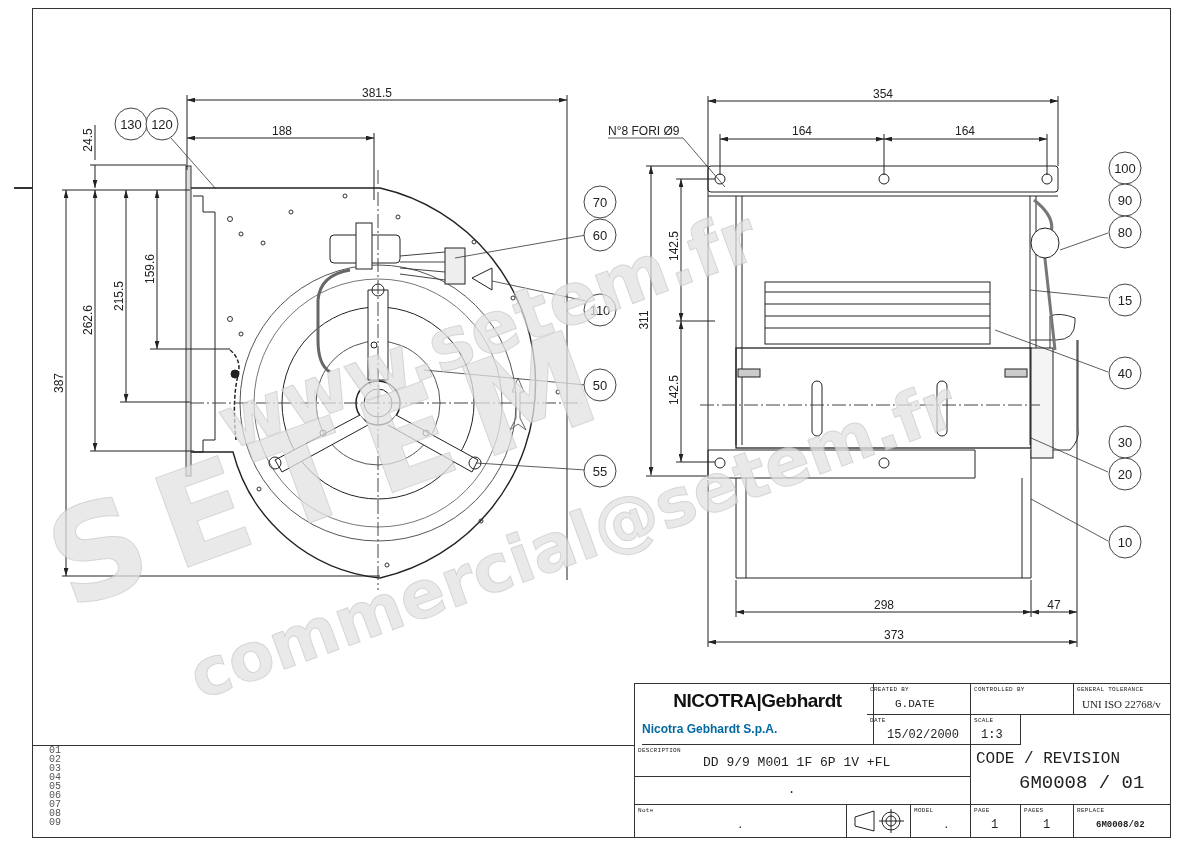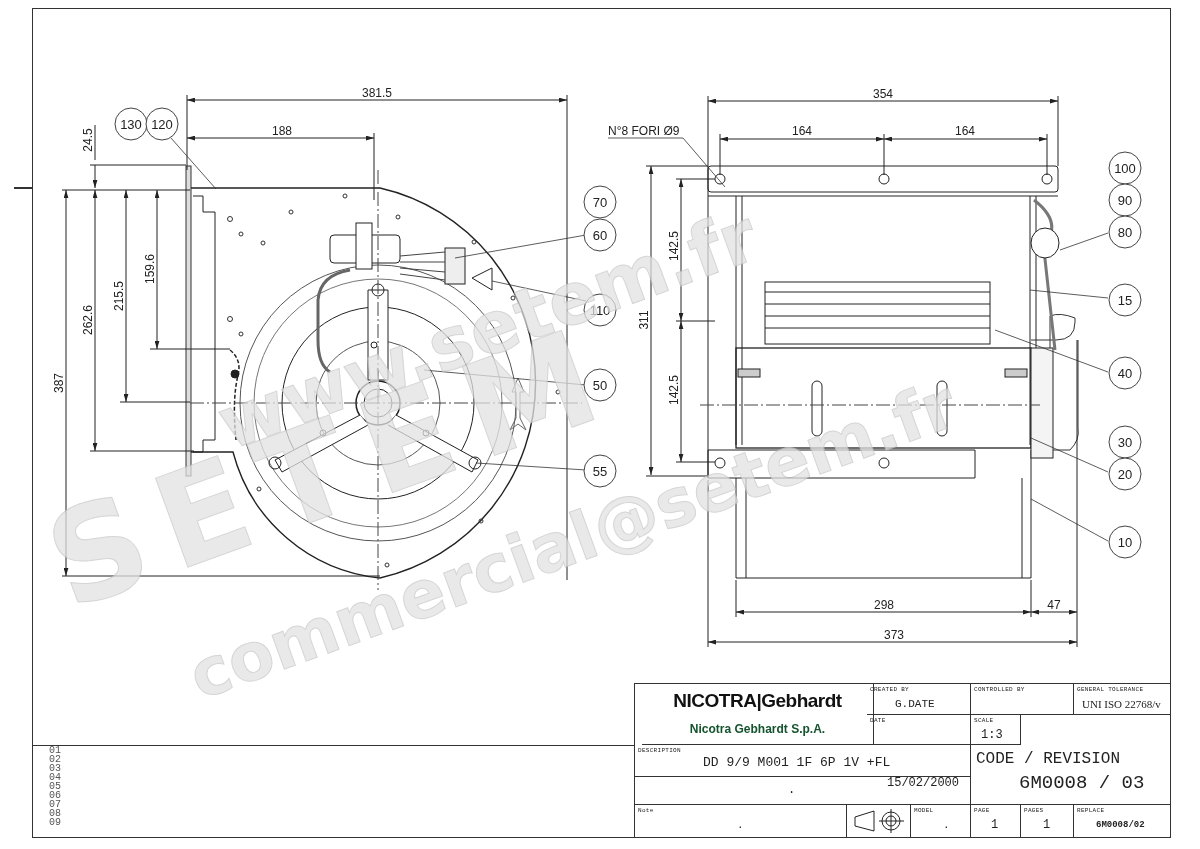--- a/index.html
+++ b/index.html
@@ -9,21 +9,21 @@
   svg.drawing{position:absolute;left:0;top:0;}
   .dim{font-family:"Liberation Sans",sans-serif;font-size:12px;fill:#222;}
   .balloon text{font-family:"Liberation Sans",sans-serif;font-size:13px;fill:#222;text-anchor:middle;dominant-baseline:central;}
   .wm{font-family:"DejaVu Sans",sans-serif;font-weight:bold;fill:#e2e2e2;stroke:#c8c8c8;stroke-width:1;opacity:.75;}
   
   .tb{position:absolute;left:634px;top:683px;width:537px;height:155px;border:1.5px solid #333;box-sizing:border-box;font-family:"Liberation Mono",monospace;}
   .cell{position:absolute;border-right:1px solid #333;border-bottom:1px solid #333;box-sizing:border-box;}
   .lbl{position:absolute;left:3px;top:2px;font-size:6px;letter-spacing:.3px;font-family:"Liberation Mono",monospace;}
   .val{position:absolute;font-family:"Liberation Mono",monospace;}
   .logo{position:absolute;left:0;top:6px;width:100%;text-align:center;font-family:"Liberation Sans",sans-serif;font-weight:bold;font-size:19px;letter-spacing:-.5px;color:#111;}
-  .company{position:absolute;left:0;top:38px;width:100%;text-align:center;font-family:"Liberation Sans",sans-serif;font-weight:bold;font-size:12px;color:#14532d;}
+  .company{position:absolute;left:0;top:38px;width:100%;text-align:left;font-family:"Liberation Sans",sans-serif;font-weight:bold;font-size:12px;color:#0369a1;}
   
   .rev{position:absolute;left:32px;top:745px;width:603px;height:93px;border-top:1.5px solid #333;box-sizing:border-box;font-family:"Liberation Mono",monospace;}
   .rev .hdr{height:9px;border-bottom:1px solid #333;font-size:8px;color:#888;position:relative;}
   .rev .hdr span{position:absolute;top:-1px;}
   .rev .rows{font-size:10px;color:#555;line-height:9px;padding-left:17px;}
 </style>
 </head>
 <body>
 
 <div class="frame"></div>
@@ -315,21 +315,21 @@
     <div class="company">Nicotra Gebhardt S.p.A.</div>
   </div>
 
   <div class="cell" style="left:232px;top:0;width:104px;height:31px;">
     <span class="lbl">CREATED BY</span>
     <span class="val" style="left:28px;top:14px;font-size:11px;">G.DATE</span>
   </div>
 
   <div class="cell" style="left:232px;top:31px;width:104px;height:30px;">
     <span class="lbl">DATE</span>
-    <span class="val" style="left:20px;top:13px;font-size:12px;margin-top:48px;">15/02/2000</span>
+    <span class="val" style="left:20px;top:13px;font-size:12px;">15/02/2000</span>
   </div>
 
   <div class="cell" style="left:336px;top:0;width:103px;height:31px;">
     <span class="lbl">CONTROLLED BY</span>
     <span class="val" style="left:20px;top:14px;font-size:11px;"></span>
   </div>
 
   <div class="cell" style="left:439px;top:0;width:96px;height:31px;border-right:none;">
     <span class="lbl">GENERAL TOLERANCE</span>
     <span class="val" style="left:8px;top:14px;font-size:11px;font-family:Liberation Serif, serif;">UNI ISO 22768/v</span>
@@ -344,21 +344,21 @@
   <div class="cell" style="left:0;top:61px;width:336px;height:32px;">
     <span class="lbl">DESCRIPTION</span>
     <span class="val" style="left:68px;top:10px;font-size:13px;">DD 9/9 M001 1F 6P 1V +FL</span>
   </div>
   <div class="cell" style="left:0;top:93px;width:336px;height:28px;">
     <span class="val" style="left:153px;top:6px;font-size:12px;">.</span>
   </div>
 
   <div class="cell" style="left:336px;top:61px;width:199px;height:60px;border-right:none;">
     <span class="val" style="left:5px;top:5px;font-size:16px;">CODE / REVISION</span>
-    <span class="val" style="left:48px;top:27px;font-size:19px;">6M0008 / 03</span>
+    <span class="val" style="left:48px;top:27px;font-size:19px;">6M0008 / 01</span>
   </div>
 
   <div class="cell" style="left:0;top:121px;width:212px;height:32px;border-bottom:none;">
     <span class="lbl">Note</span>
     <span class="val" style="left:102px;top:14px;font-size:11px;">.</span>
   </div>
 
   <div class="cell" style="left:212px;top:121px;width:64px;height:32px;border-bottom:none;">
     <svg width="64" height="32">
       <path d="M8 12 L27 6 L27 26 L8 21 z" fill="none" stroke="#222"></path>

